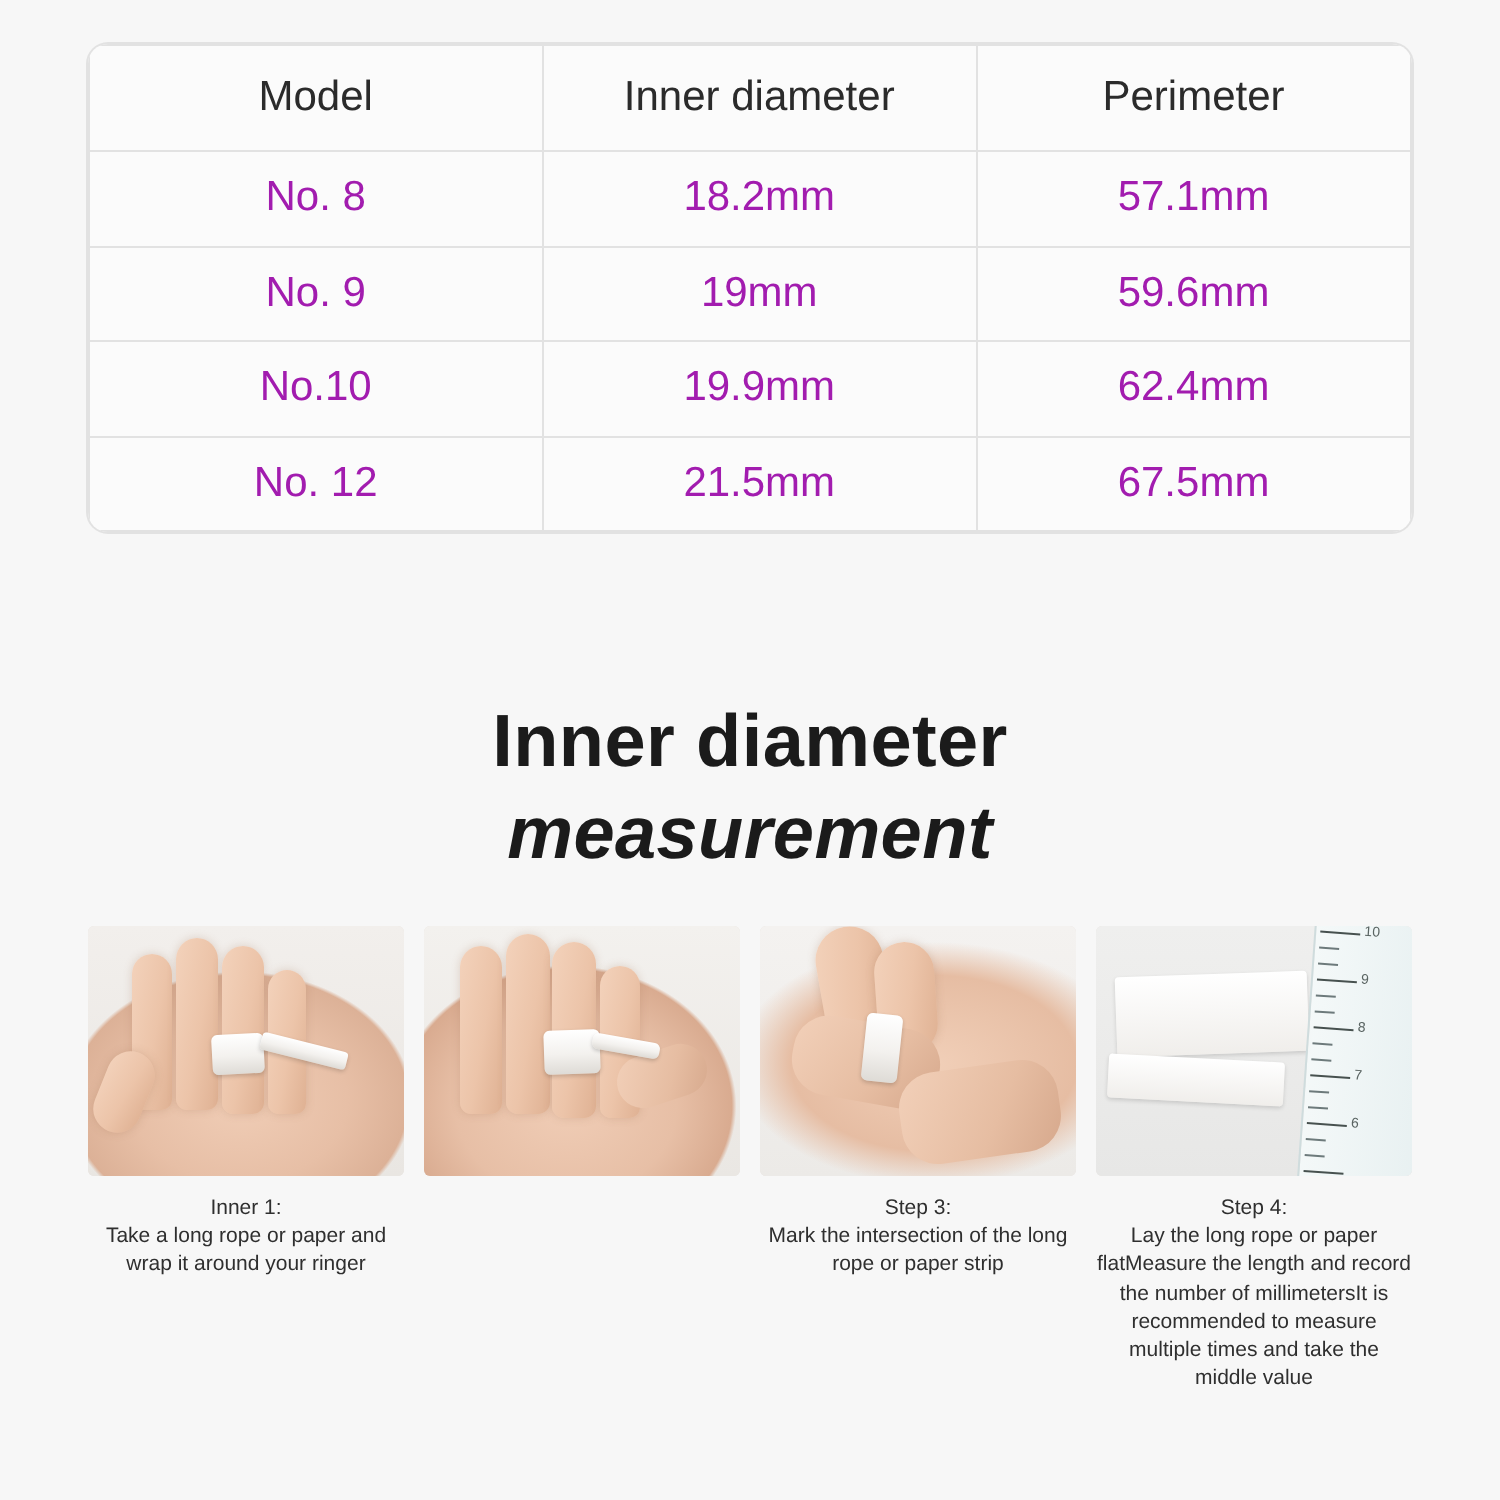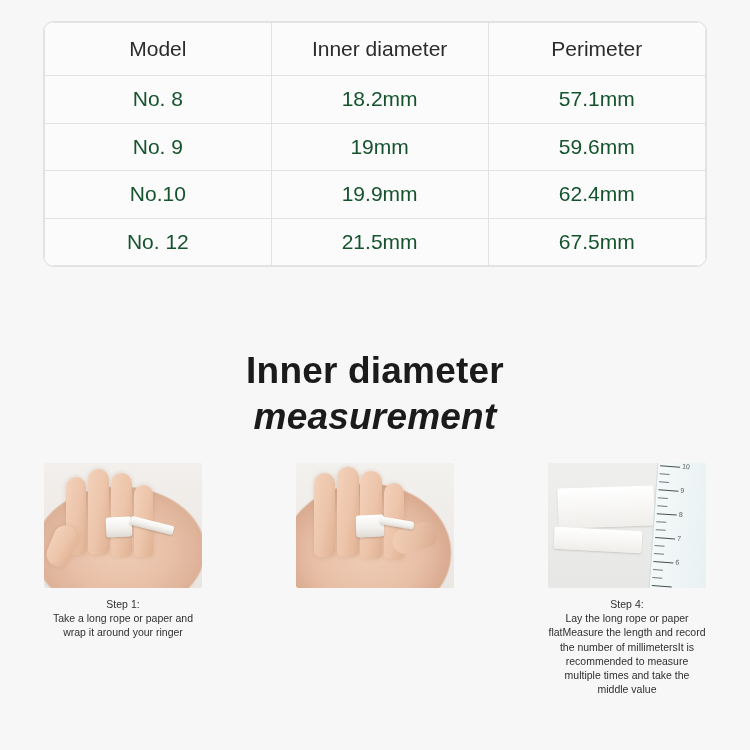--- a/index.html
+++ b/index.html
@@ -34,21 +34,21 @@
     background: #fbfbfb;
     border-radius: 10px;
     overflow: hidden;
     box-shadow: 0 0 0 1px #e2e2e2;
   }
   table.size-table td,
   table.size-table th {
     border: 1px solid #e2e2e2;
     text-align: center;
     font-weight: normal;
-    color: #14532d;
+    color: #a21caf;
     padding: 0;
     height: 46px;
     font-size: 21px;
   }
   table.size-table thead th {
     font-size: 21px;
     color: #2b2b2b;
     height: 52px;
   }
   table.size-table tbody td {
@@ -236,38 +236,52 @@
         <div class="bg"></div>
         <div class="finger" style="left:22px;  top:14px; width:20px; height:78px;"></div>
         <div class="finger" style="left:44px;  top:6px;  width:21px; height:86px;"></div>
         <div class="finger" style="left:67px;  top:10px; width:21px; height:84px;"></div>
         <div class="finger" style="left:90px;  top:22px; width:19px; height:72px;"></div>
         <div class="finger" style="left:6px;   top:62px; width:24px; height:42px; transform:rotate(22deg); border-radius:14px;"></div>
         <div class="band" style="left:62px; top:54px; width:26px; height:20px; transform:rotate(-3deg);"></div>
         <div class="band" style="left:86px; top:58px; width:44px; height:9px; transform:rotate(14deg); border-radius:2px;"></div>
       </div>
       <div class="caption">
-        <span class="step-title">Step 1:</span>
+        <span class="step-title">Inner 1:</span>
         <span>Take a long rope or paper and wrap it around your ringer</span>
       </div>
     </div>
 
     <div class="step">
       <div class="photo p2">
         <div class="bg"></div>
         <div class="finger" style="left:18px; top:10px; width:21px; height:84px;"></div>
         <div class="finger" style="left:41px; top:4px;  width:22px; height:90px;"></div>
         <div class="finger" style="left:64px; top:8px;  width:22px; height:88px;"></div>
         <div class="finger" style="left:88px; top:20px; width:20px; height:76px;"></div>
         <div class="thumb" style="left:96px; top:62px; width:46px; height:26px; transform:rotate(-18deg);"></div>
         <div class="band" style="left:60px; top:52px; width:28px; height:22px; transform:rotate(-2deg);"></div>
         <div class="band" style="left:84px; top:56px; width:34px; height:8px; transform:rotate(10deg);"></div>
       </div>
     </div>
 
+    <div class="step">
+      <div class="photo p3">
+        <div class="bg"></div>
+        <div class="finger" style="left:30px; top:0px;  width:34px; height:60px; border-radius:20px; transform:rotate(-10deg);"></div>
+        <div class="finger" style="left:58px; top:8px;  width:30px; height:56px; border-radius:18px; transform:rotate(-4deg);"></div>
+        <div class="thumb" style="left:16px; top:48px; width:74px; height:40px; transform:rotate(10deg);"></div>
+        <div class="thumb" style="left:70px; top:70px; width:80px; height:46px; transform:rotate(-8deg);"></div>
+        <div class="band" style="left:52px; top:44px; width:18px; height:34px; transform:rotate(6deg);"></div>
+      </div>
+      <div class="caption">
+        <span class="step-title">Step 3:</span>
+        <span>Mark the intersection of the long rope or paper strip</span>
+      </div>
+    </div>
 
     <div class="step">
         <div class="photo p4">
         <div class="bg"></div>
         <div class="paper-strip" style="left:10px; top:24px; width:96px; height:40px; transform:rotate(-2deg); border-radius:2px;"></div>
         <div class="paper-strip" style="left:6px; top:66px; width:88px; height:22px; transform:rotate(3deg); border-radius:2px;"></div>
         <div class="ruler">
           <div class="tick major" style="top:8px;"></div>
             <div class="rule-num" style="top:4px;">10</div>
           <div class="tick minor" style="top:16px;"></div>

